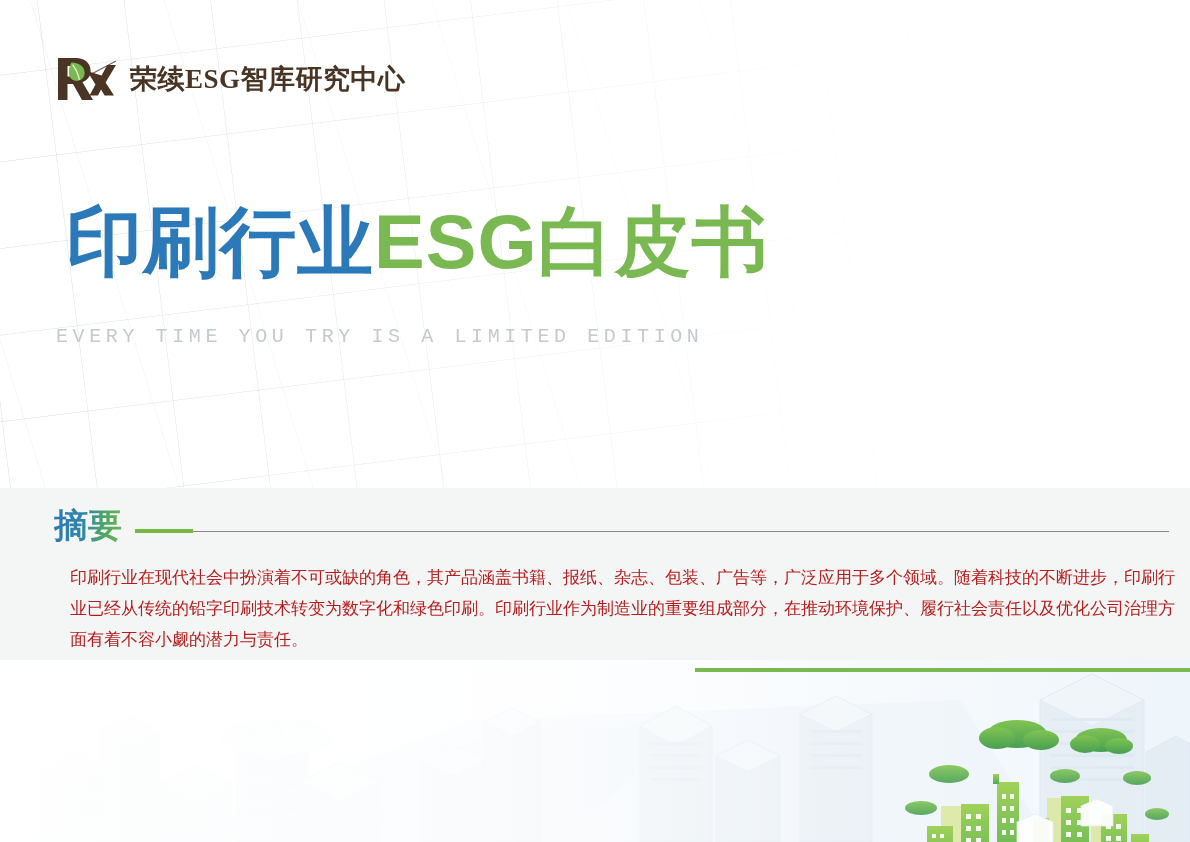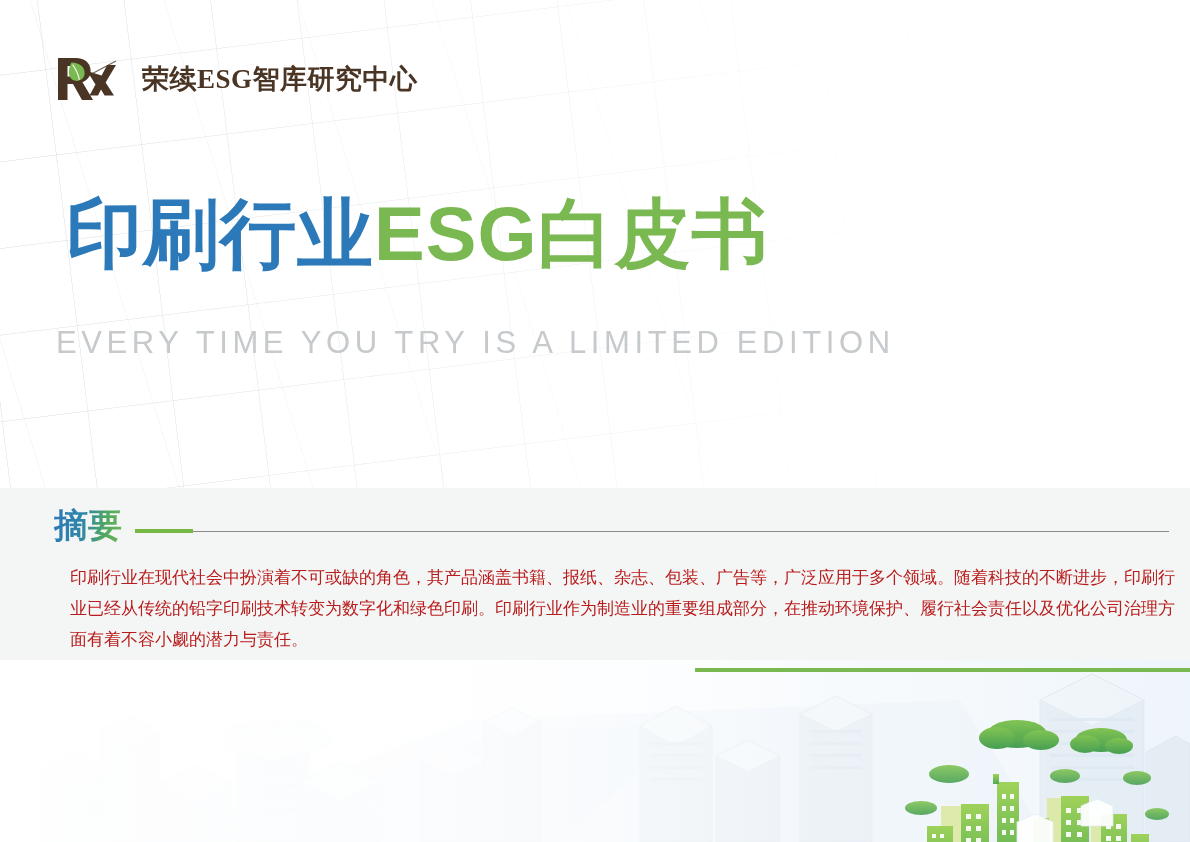--- a/index.html
+++ b/index.html
@@ -42,52 +42,52 @@
             mask-image: linear-gradient(105deg, rgba(0,0,0,0.9) 0%, rgba(0,0,0,0.3) 50%, rgba(0,0,0,0) 72%);
     pointer-events: none;
   }
 
   
   .brand {
     position: absolute;
     left: 54px; top: 54px;
     display: flex;
     align-items: center;
-    gap: 22px;
+    gap: 10px;
     z-index: 6;
   }
   .brand-mark { width: 66px; height: 50px; display:block; }
   .brand-name {
     font-family: "Liberation Serif", "DejaVu Serif", serif;
     font-weight: bold;
     font-size: 27px;
     letter-spacing: 0.5px;
     color: #4a3525;
     white-space: nowrap;
   }
 
   
   .title {
     position: absolute;
-    left: 66px; top: 196px;
+    left: 66px; top: 204px;
     font-size: 76px;
     font-weight: bold;
     letter-spacing: 1px;
     line-height: 1.0;
     white-space: nowrap;
     z-index: 5;
   }
   .title .t-blue  { color: #2b79b8; }
   .title .t-green { color: #7ab851; }
 
   .subtitle {
     position: absolute;
     left: 56px; top: 325px;
-    font-family: Liberation Sans, sans-serif;
-    font-size: 31px;
+    font-family: Liberation Mono, monospace;
+    font-size: 20px;
     letter-spacing: 4.6px;
     color: #c6cacc;
     white-space: nowrap;
     z-index: 5;
   }
 
   
   .band {
     position: absolute;
     left: 0; top: 488px;

